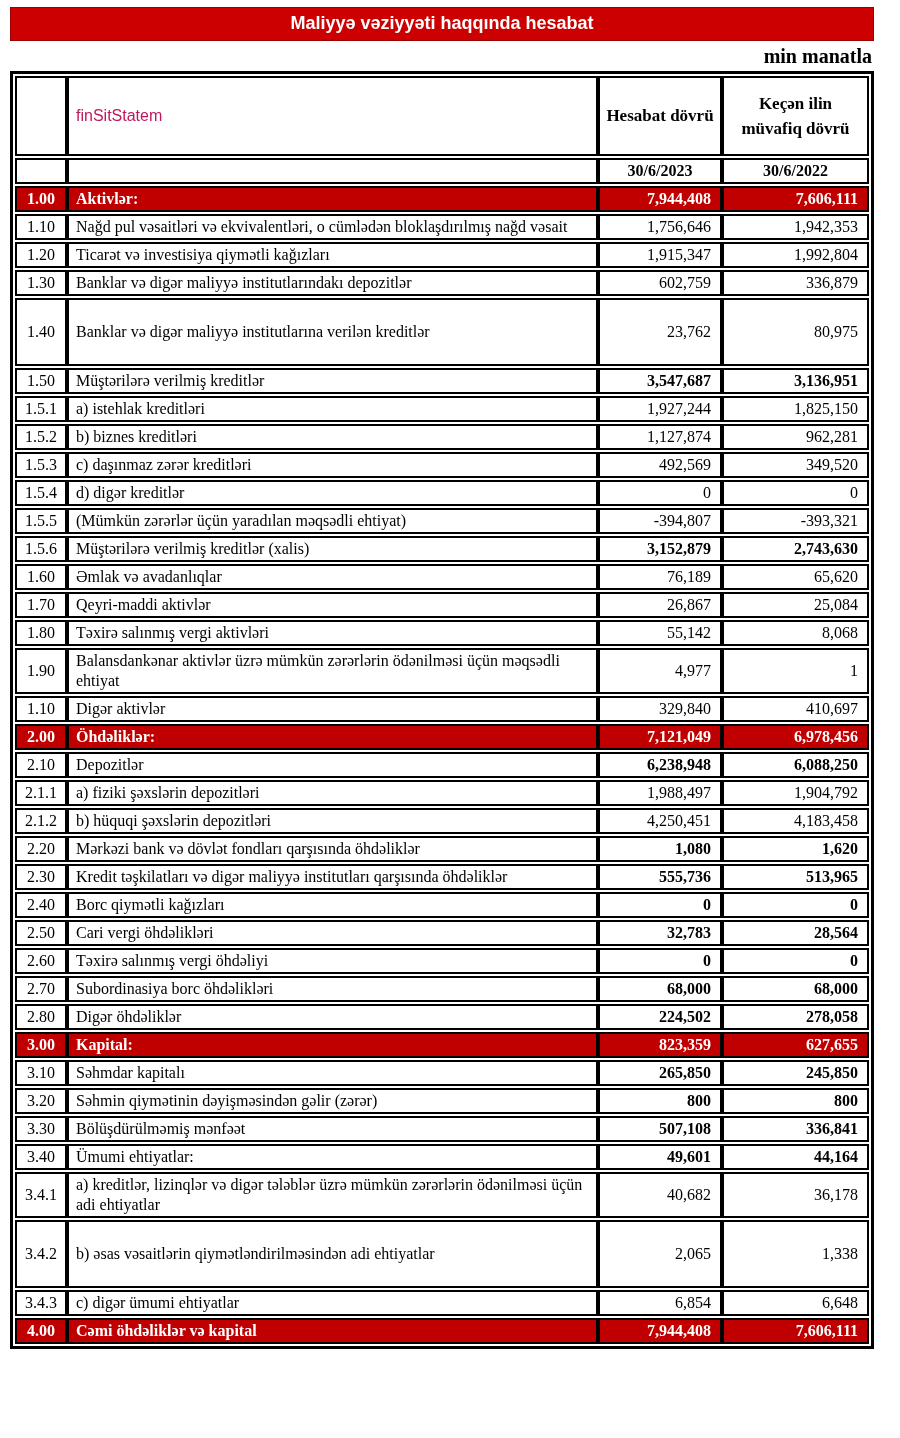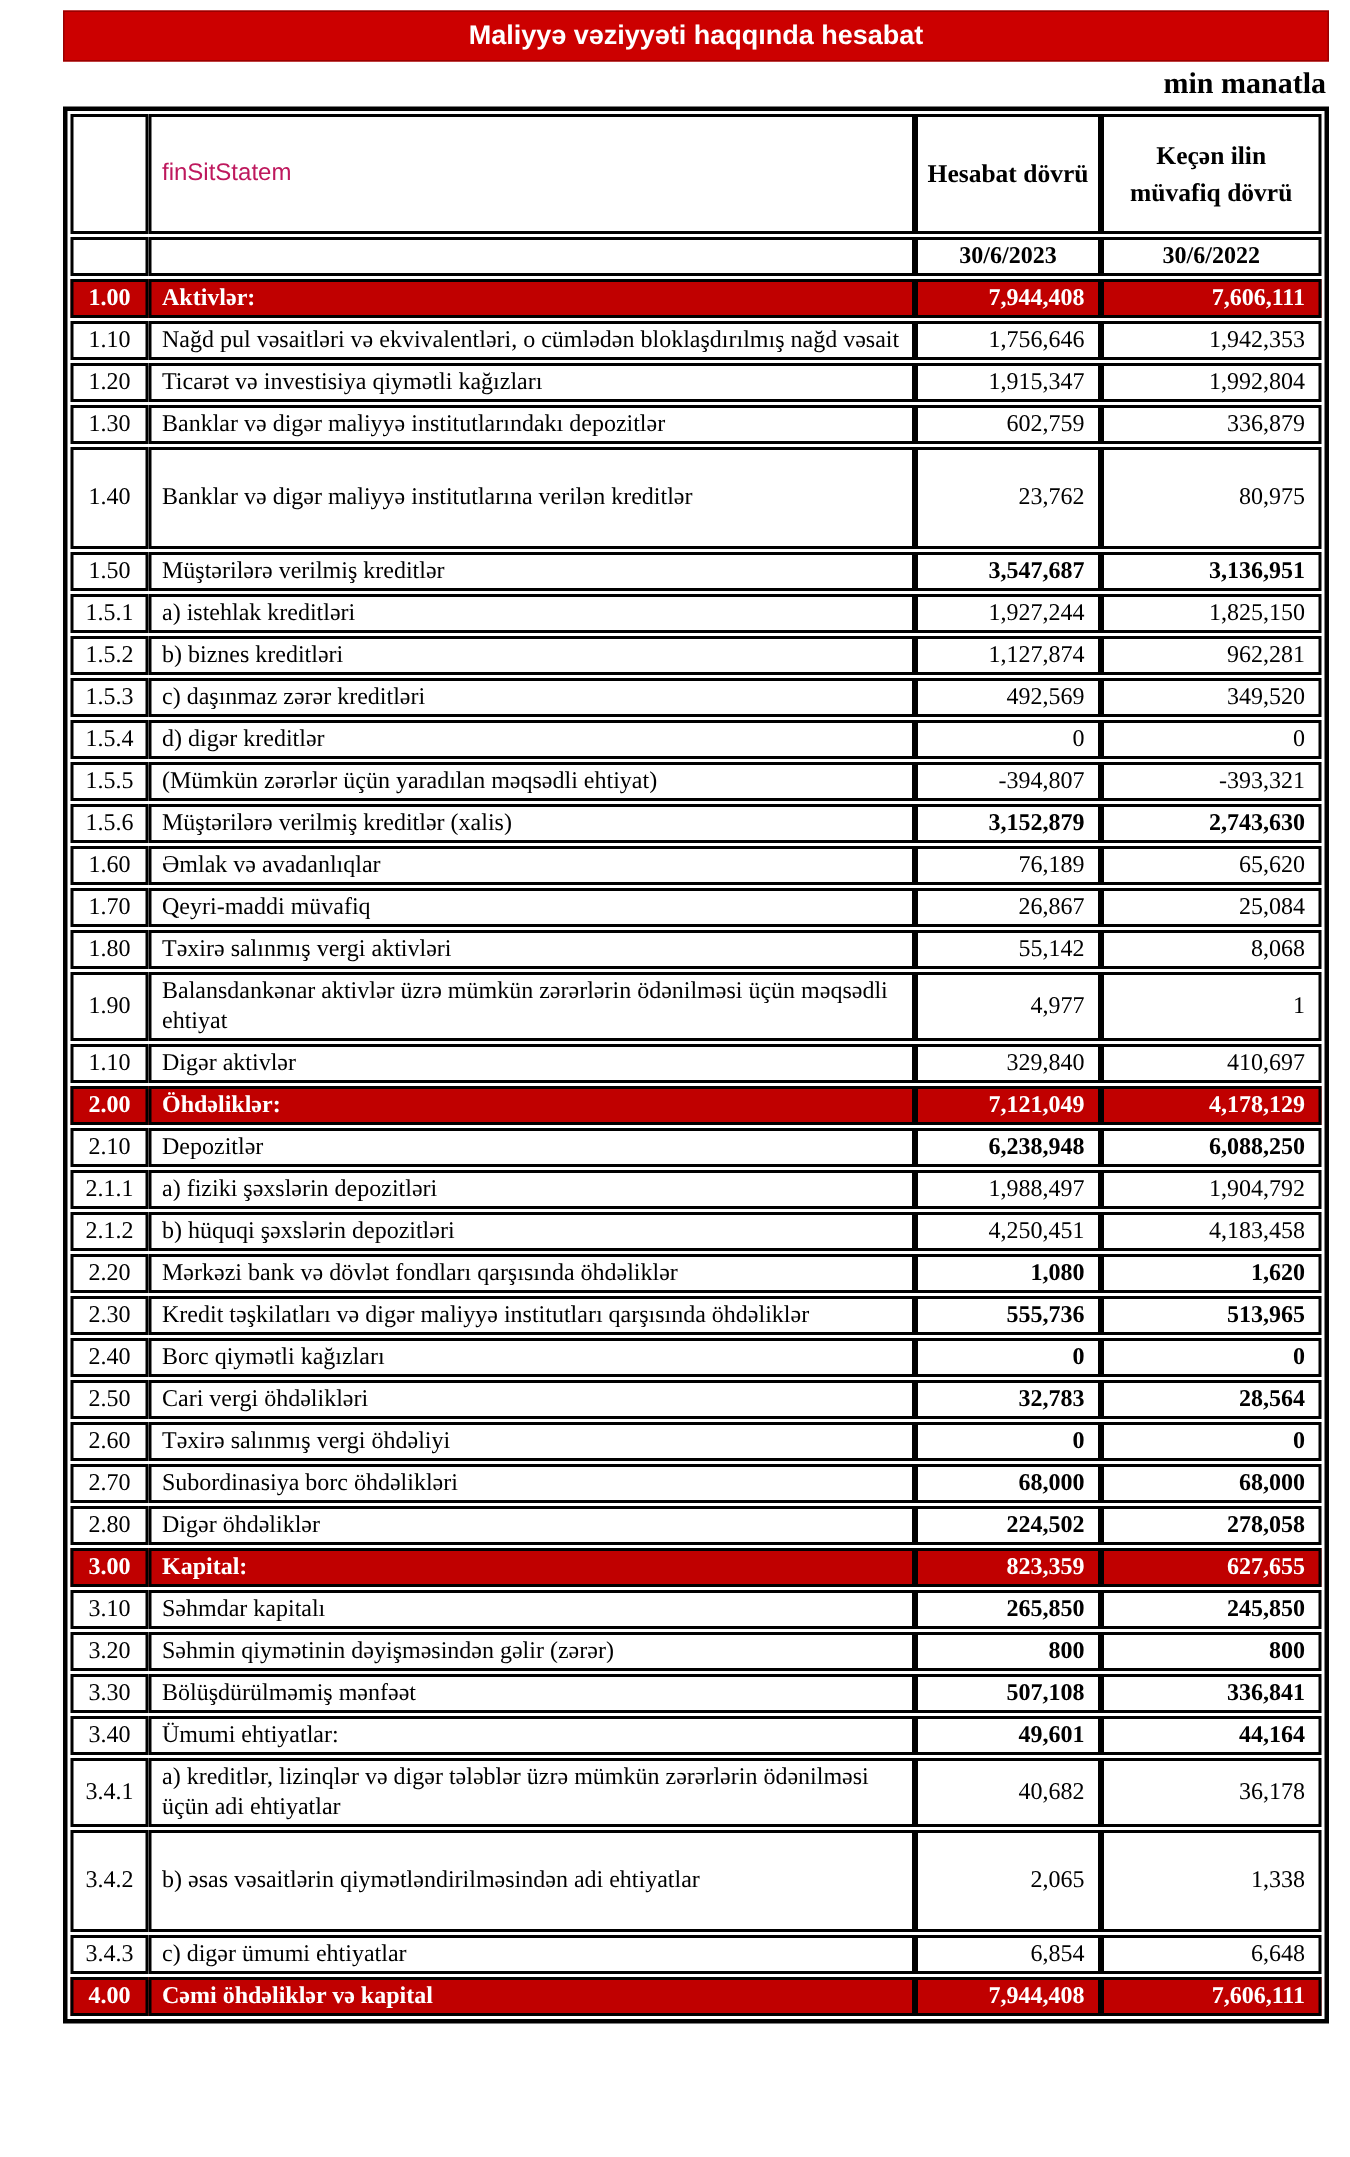--- a/index.html
+++ b/index.html
@@ -6,21 +6,21 @@
   :root {
     --title-red: #CC0000;
     --section-red: #C00000;
   }
   body {
     width: 900px;
     background: #fff;
     font-family: "Liberation Serif", serif;
     color: #000;
   }
-  .page { padding: 7px 14px 4px 10px; margin-left: 32px; }
+  .page { padding: 7px 26px 4px 10px; }
 
   .title-bar {
     background: var(--title-red);
     border: 1px solid #990000;
     color: #fff;
     font-family: "Liberation Sans", sans-serif;
     font-weight: bold;
     font-size: 18px;
     text-align: center;
     padding: 5px 0 6px 0;
@@ -179,21 +179,21 @@
           <td class="val val-prev">2,743,630</td>
         </tr>
         <tr class="row">
           <td class="code">1.60</td>
           <td class="label">Əmlak və avadanlıqlar</td>
           <td class="val">76,189</td>
           <td class="val val-prev">65,620</td>
         </tr>
         <tr class="row">
           <td class="code">1.70</td>
-          <td class="label">Qeyri-maddi müvafiq</td>
+          <td class="label">Qeyri-maddi aktivlər</td>
           <td class="val">26,867</td>
           <td class="val val-prev">25,084</td>
         </tr>
         <tr class="row">
           <td class="code">1.80</td>
           <td class="label">Təxirə salınmış vergi aktivləri</td>
           <td class="val">55,142</td>
           <td class="val val-prev">8,068</td>
         </tr>
         <tr class="row">
@@ -205,21 +205,21 @@
         <tr class="row">
           <td class="code">1.10</td>
           <td class="label">Digər aktivlər</td>
           <td class="val">329,840</td>
           <td class="val val-prev">410,697</td>
         </tr>
         <tr class="row section">
           <td class="code">2.00</td>
           <td class="label">Öhdəliklər:</td>
           <td class="val">7,121,049</td>
-          <td class="val val-prev">4,178,129</td>
+          <td class="val val-prev">6,978,456</td>
         </tr>
         <tr class="row bold-values">
           <td class="code">2.10</td>
           <td class="label">Depozitlər</td>
           <td class="val">6,238,948</td>
           <td class="val val-prev">6,088,250</td>
         </tr>
         <tr class="row">
           <td class="code">2.1.1</td>
           <td class="label">a) fiziki şəxslərin depozitləri</td>

